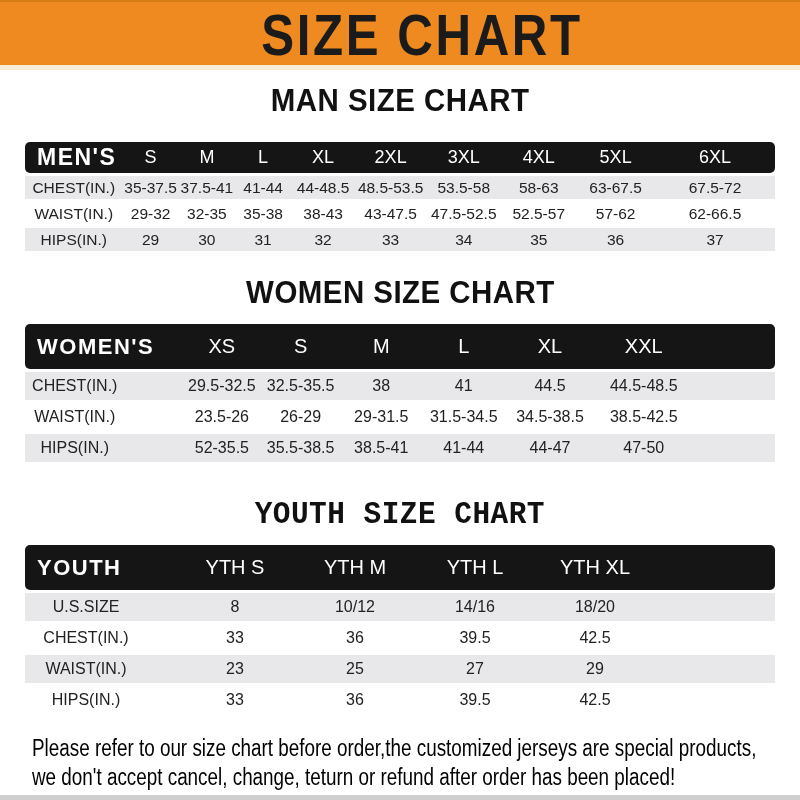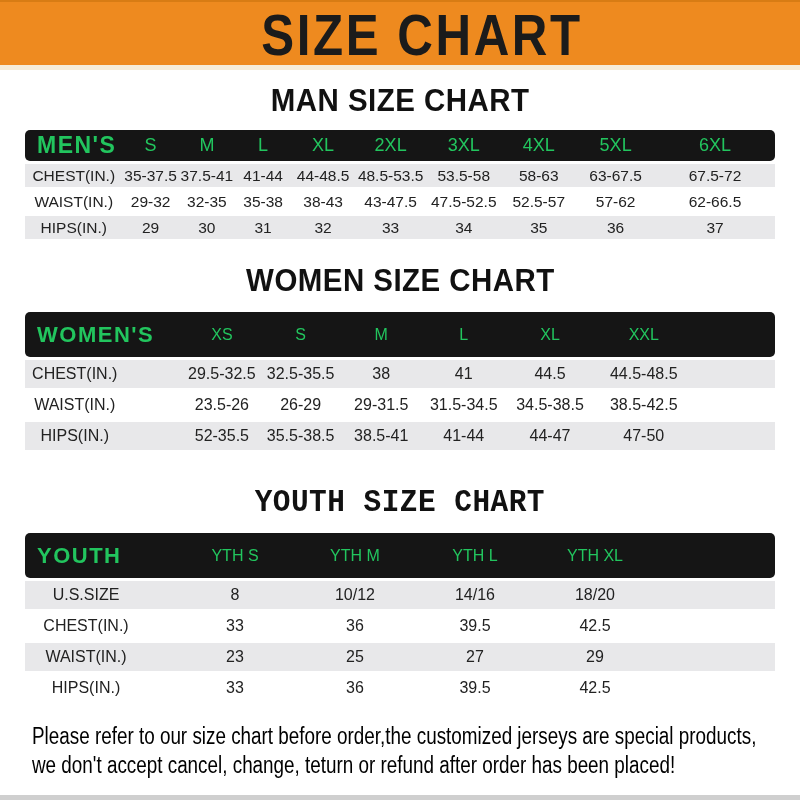--- a/index.html
+++ b/index.html
@@ -35,35 +35,35 @@
 
   
   .section-heading {
     text-align: center;
     font-size: 31px;
     font-weight: bold;
     color: #111;
     letter-spacing: 0.5px;
   }
   .section-heading span { display:inline-block; transform: scaleX(0.95); white-space: nowrap; }
-  #man-heading   { margin-top: 13px; margin-bottom: 8px; }
+  #man-heading   { margin-top: 13px; margin-bottom: 20px; }
   #women-heading { margin-top: 21px; margin-bottom: 10px; }
   #youth-heading { margin-top: 32px; margin-bottom: 10px; font-family: Liberation Mono, monospace; }
 
   
   table.size-table {
     width: 750px;
     margin: 0 auto;
     border-collapse: separate;
     border-spacing: 0 3px;
     table-layout: fixed;
   }
   table.size-table thead th {
     background: #151515;
-    color: #22c55e;
+    color: #ffffff;
     font-weight: normal;
     text-align: center;
     vertical-align: middle;
   }
   table.size-table thead th.corner {
     text-align: left;
     padding-left: 12px;
     font-weight: bold;
     letter-spacing: 1.5px;
   }
@@ -76,21 +76,21 @@
   }
   tr.gray td  { background: #E8E8EA; }
   tr.white td { background: #ffffff; }
 
   
   #men-table thead th { height: 31px; font-size: 18px; }
   #men-table thead th.corner { font-size: 23px; }
   #men-table td { height: 23px; font-size: 15.5px; }
 
   
-  #women-table thead th, #youth-table thead th { height: 45px; font-size: 16px; }
+  #women-table thead th, #youth-table thead th { height: 45px; font-size: 20px; }
   #women-table thead th.corner, #youth-table thead th.corner { font-size: 22px; }
   #women-table td, #youth-table td { height: 28px; font-size: 16px; }
   #women-table td.row-label { padding-right: 58px; }
   #youth-table td.row-label { padding-right: 28px; }
 
   
   .disclaimer {
     margin: 17px 0 0 32px;
     color: #000000;
   }

